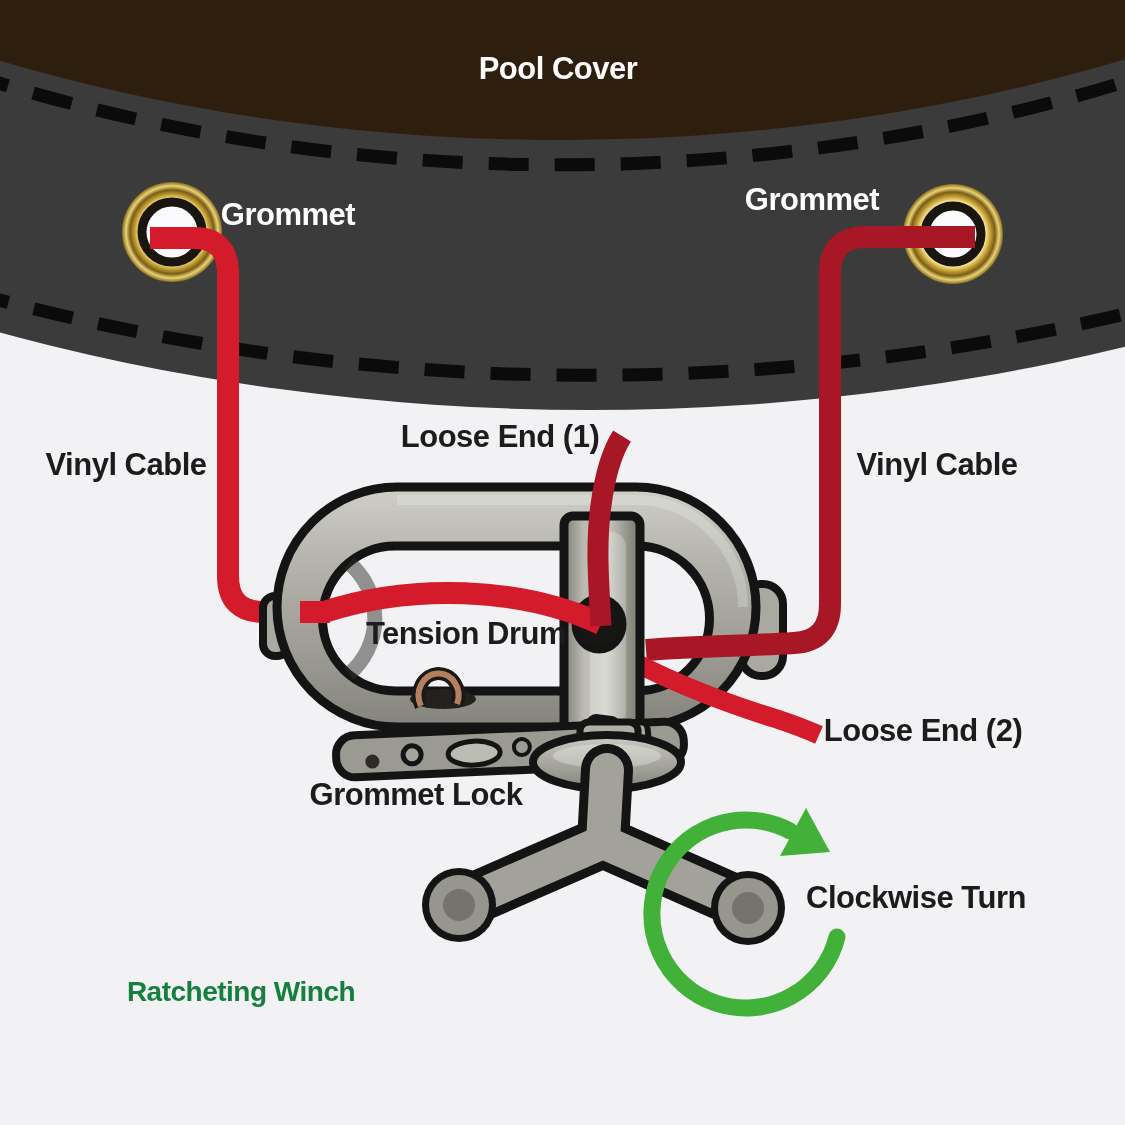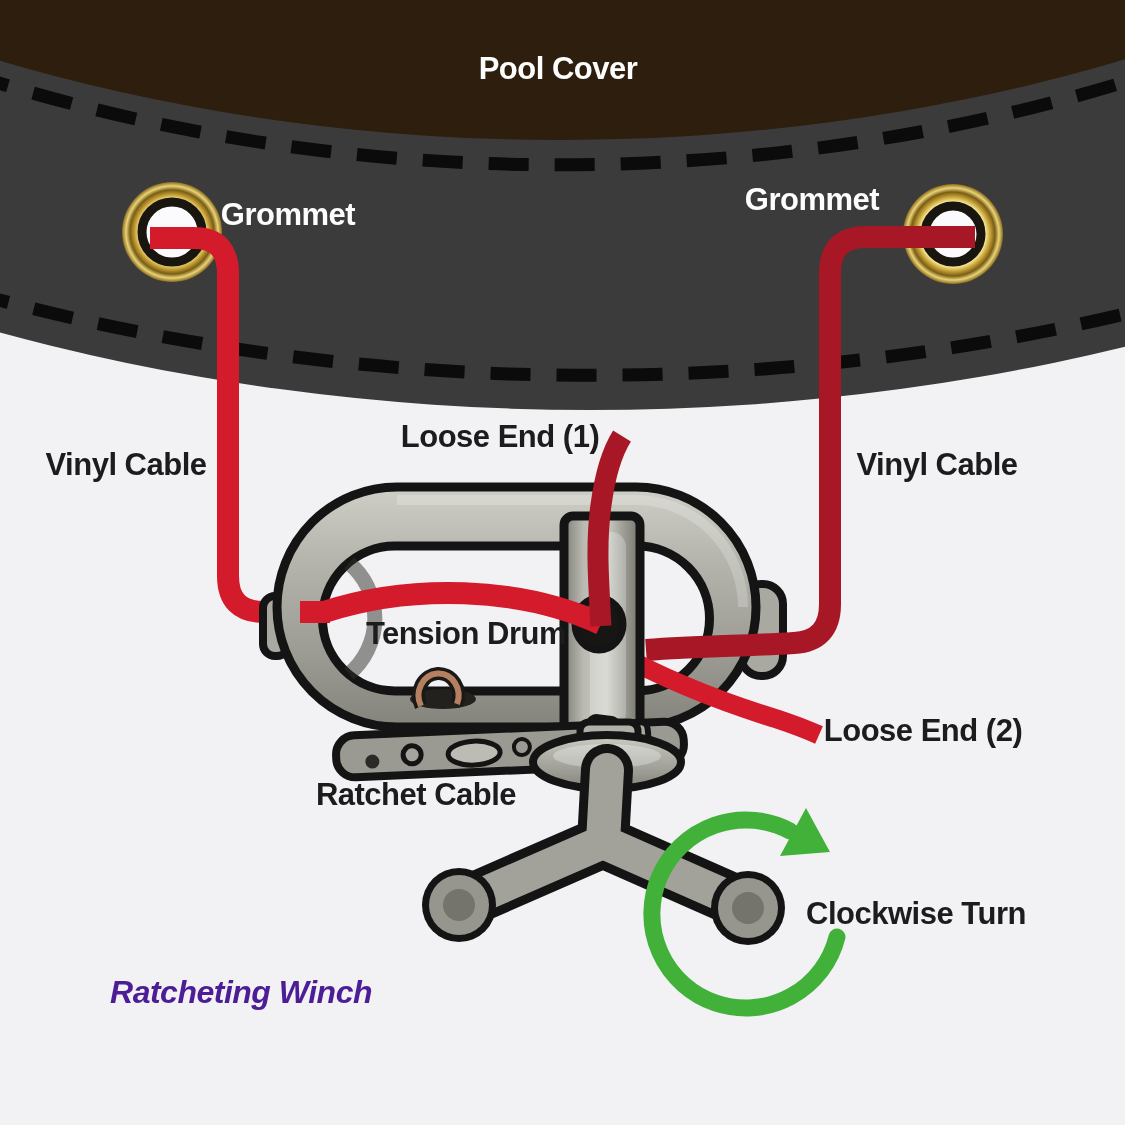--- a/index.html
+++ b/index.html
@@ -7,21 +7,21 @@
     position:relative;width:1125px;height:1125px;overflow:hidden;
     background:#f2f2f5;font-family:"Liberation Sans",sans-serif;padding-left:16px;
   }
   .stage svg{position:absolute;left:0;top:0;}
   .label{
     position:absolute;transform:translate(-50%,-50%);
     font-size:31px;font-weight:700;color:#1c1c1c;
     letter-spacing:-0.5px;white-space:nowrap;line-height:1;
   }
   .label.white{color:#fdfdfd;}
-  .label.caption{color:#4c1d95;font-style:italic;font-size:32px;}
+  .label.caption{color:#15803d;font-size:28px;}
 </style>
 </head>
 <body>
 
 <div class="stage">
 
 <svg width="1125" height="1125" viewBox="0 0 1125 1125">
   <defs>
     <radialGradient id="goldGrad" cx="50%" cy="50%" r="50%">
       <stop offset="0%" stop-color="#fdf6cf"></stop>
@@ -128,17 +128,17 @@
 </svg>
 
 <div class="label white" style="left:558px;top:68px;">Pool Cover</div>
 <div class="label white" style="left:288px;top:214px;">Grommet</div>
 <div class="label white" style="left:812px;top:199px;">Grommet</div>
 <div class="label" style="left:126px;top:464px;">Vinyl Cable</div>
 <div class="label" style="left:937px;top:464px;">Vinyl Cable</div>
 <div class="label" style="left:500px;top:436px;">Loose End (1)</div>
 <div class="label" style="left:466px;top:633px;text-align:right;">Tension Drum</div>
 <div class="label" style="left:923px;top:730px;">Loose End (2)</div>
-<div class="label" style="left:416px;top:794px;">Ratchet Cable</div>
-<div class="label" style="left:916px;top:897px;margin-top:16px;">Clockwise Turn</div>
+<div class="label" style="left:416px;top:794px;">Grommet Lock</div>
+<div class="label" style="left:916px;top:897px;">Clockwise Turn</div>
 <div class="label caption" style="left:241px;top:992px;">Ratcheting Winch</div>
 
 </div>
 
 </body></html>

